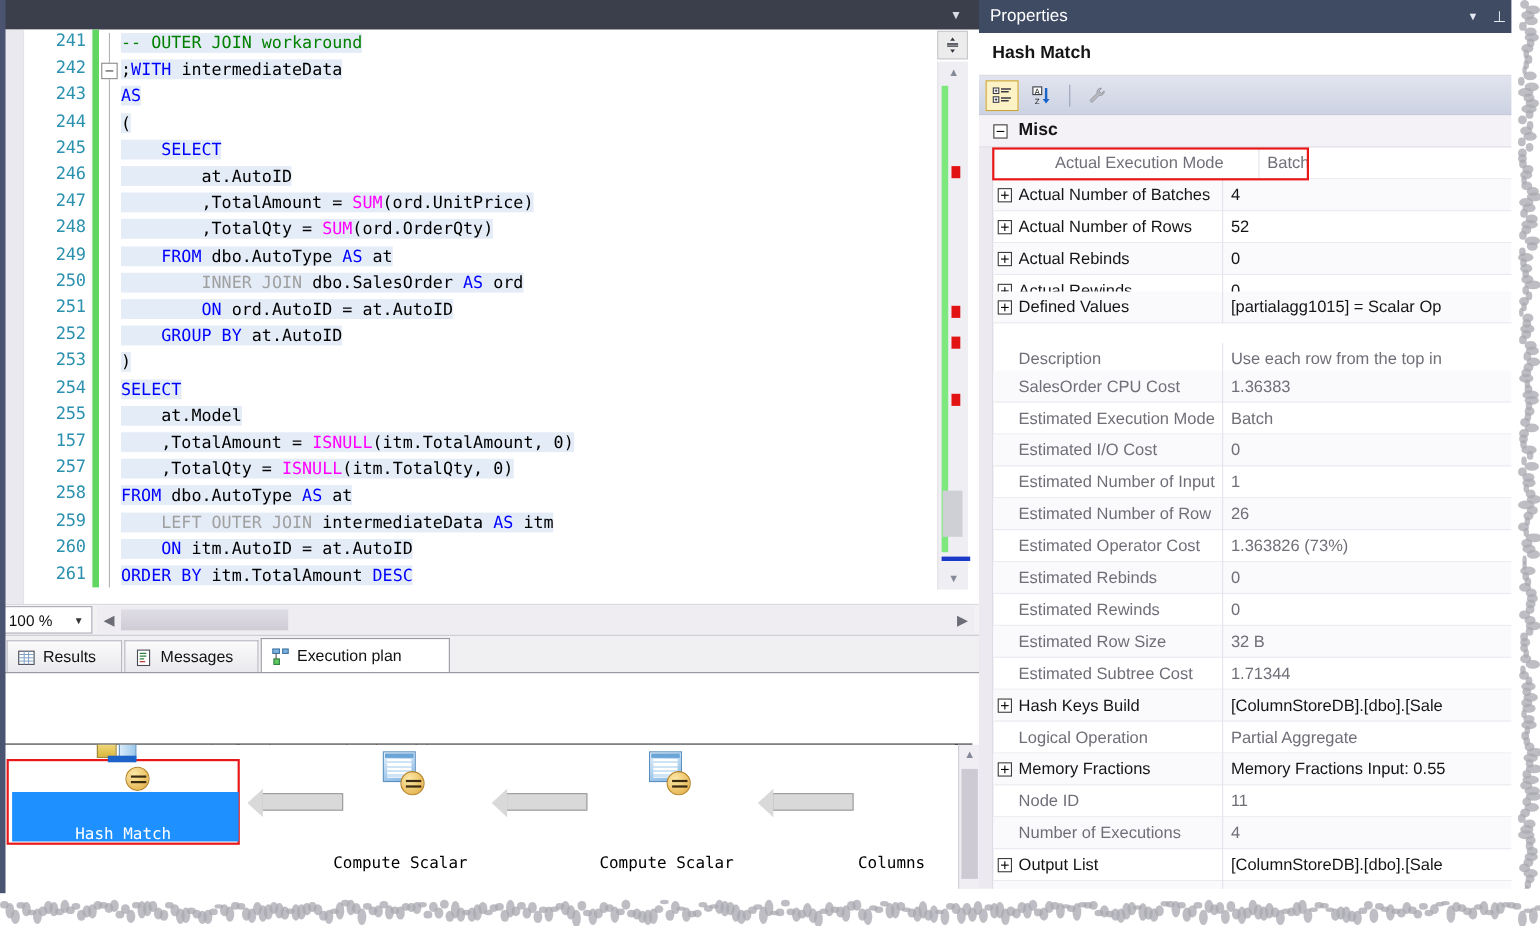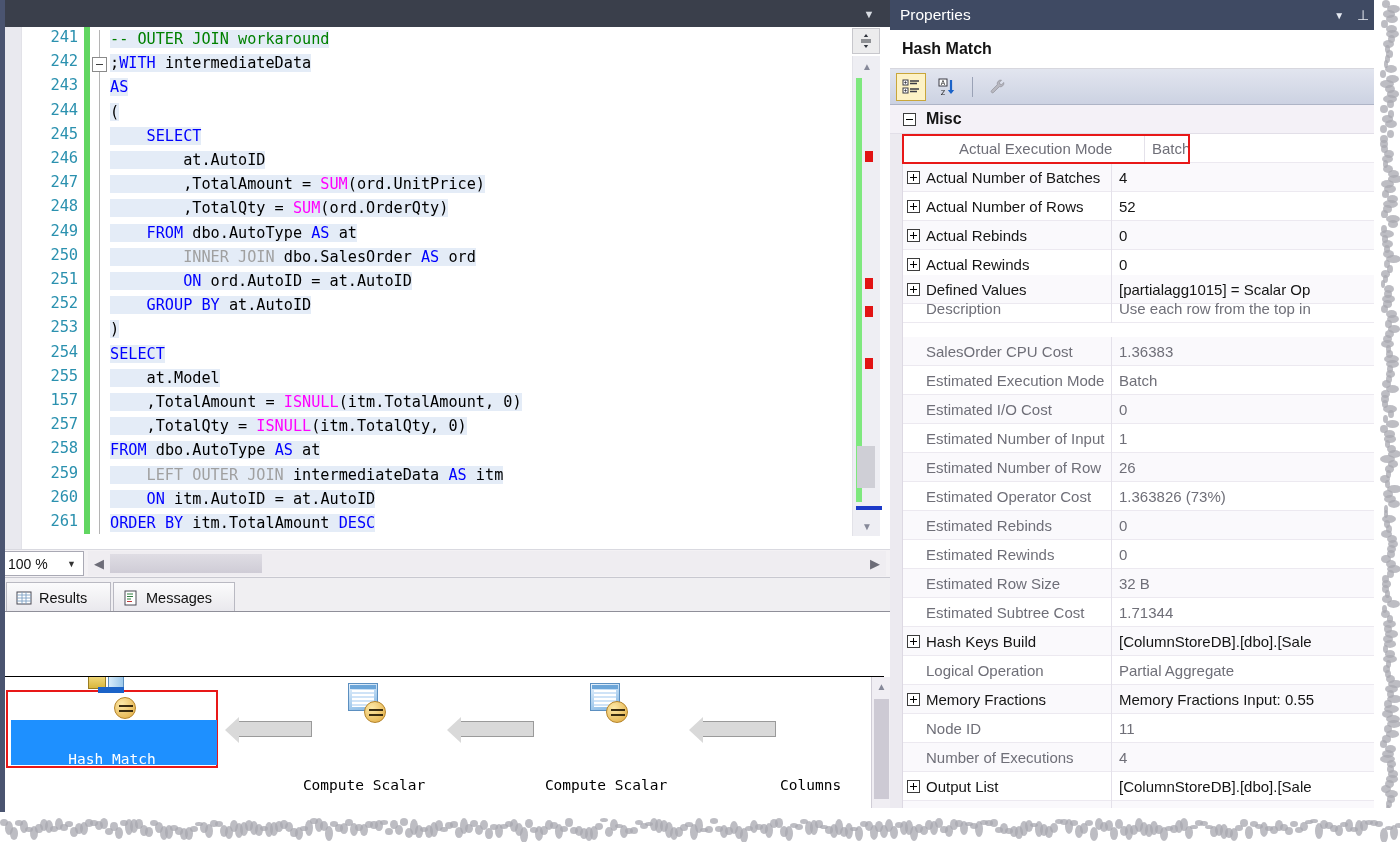--- a/index.html
+++ b/index.html
@@ -476,20 +476,31 @@
       <div class="rtab" style="left:113px;width:122px">
         <span class="rtab-ico">
           <svg width="18" height="18" viewBox="0 0 18 18">
               <rect x="3" y="2" width="11" height="14" fill="#fff" stroke="#4a4a55"></rect>
               <path d="M5 5h6M5 7.5h6M5 10h4" stroke="#2f7f3f" stroke-width="1"></path>
               <path d="M5 12.5h5" stroke="#c03a3a" stroke-width="1"></path>
             </svg>
         </span>
         <span>Messages</span>
       </div>
+      <div class="rtab" id="rtab-exec" style="left:237px;width:172px">
+        <span class="rtab-ico">
+          <svg width="18" height="18" viewBox="0 0 18 18">
+              <rect x="2" y="2" width="6" height="4" fill="#7fb4e2" stroke="#3a6f9f"></rect>
+              <rect x="11" y="2" width="5" height="4" fill="#7fb4e2" stroke="#3a6f9f"></rect>
+              <rect x="3" y="11" width="5" height="5" fill="#5fc85f" stroke="#2f7f3f"></rect>
+              <path d="M5 6v5" stroke="#555" stroke-width="1"></path>
+            </svg>
+        </span>
+        <span>Execution plan</span>
+      </div>
     </div>
 
     <div id="exec-panel">
       <div id="exec-header">
         <div>Query 1: Query cost (relative to the batch): 100%</div>
         <div>WITH intermediateData AS ( SELECT at.AutoID ,TotalAmount = SUM(ord.…</div>
       </div>
       <div id="exec-sep"></div>
 
       <div id="plan-canvas">
@@ -606,27 +617,27 @@
             <span class="pname bold">Actual Rebinds</span>
             <span class="pdiv"></span>
             <span class="pval bold">0</span>
           </div>
           <div class="prow" style="top: 145px;">
             <span class="pexp"></span>
             <span class="pname bold">Actual Rewinds</span>
             <span class="pdiv"></span>
             <span class="pval bold">0</span>
           </div>
-          <div class="prow alt" style="top: 170px; padding-left: 36px;">
+          <div class="prow alt" style="top: 160px; padding-left: 36px;">
             <span class="pexp"></span>
             <span class="pname bold">Defined Values</span>
             <span class="pdiv"></span>
             <span class="pval bold">[partialagg1015] = Scalar Op</span>
           </div>
-          <div class="prow" style="top: 189px;">
+          <div class="prow" style="top: 207px;">
             <span class="pname">Description</span>
             <span class="pdiv"></span>
             <span class="pval">Use each row from the top in</span>
           </div>
           <div class="prow alt" style="top: 232px;">
             <span class="pname">SalesOrder CPU Cost</span>
             <span class="pdiv"></span>
             <span class="pval">1.36383</span>
           </div>
           <div class="prow" style="top: 261px;">

